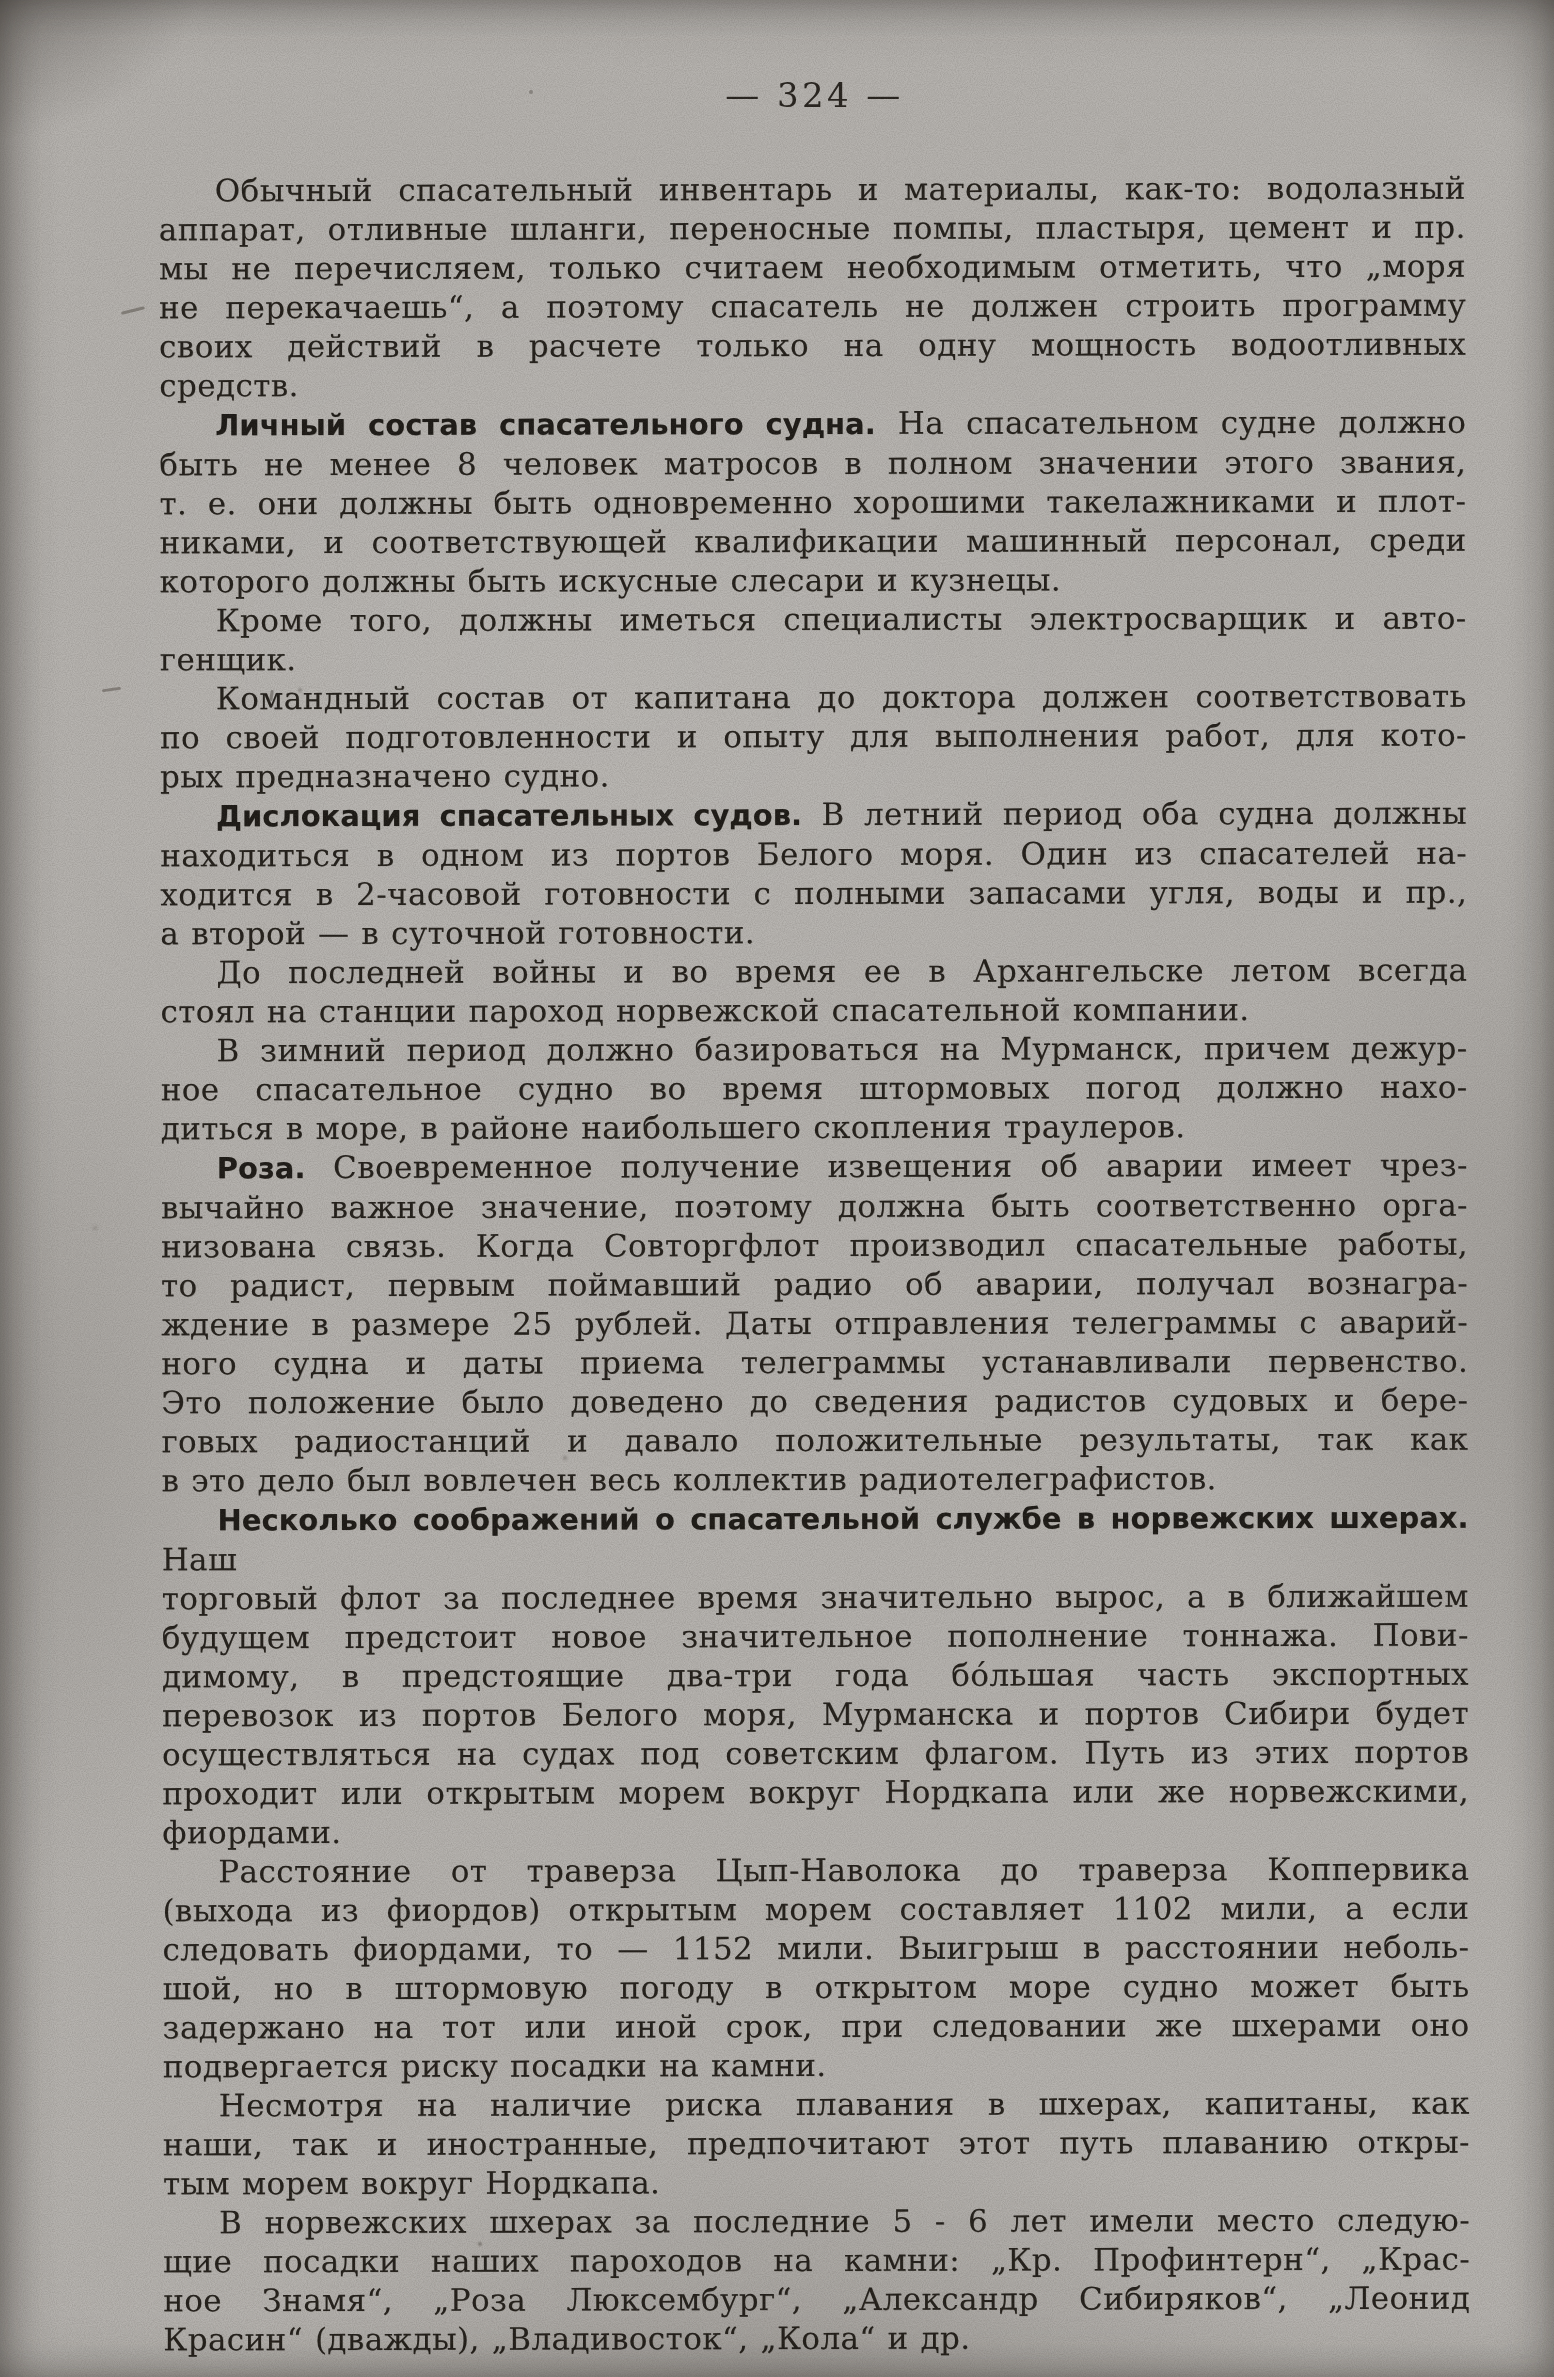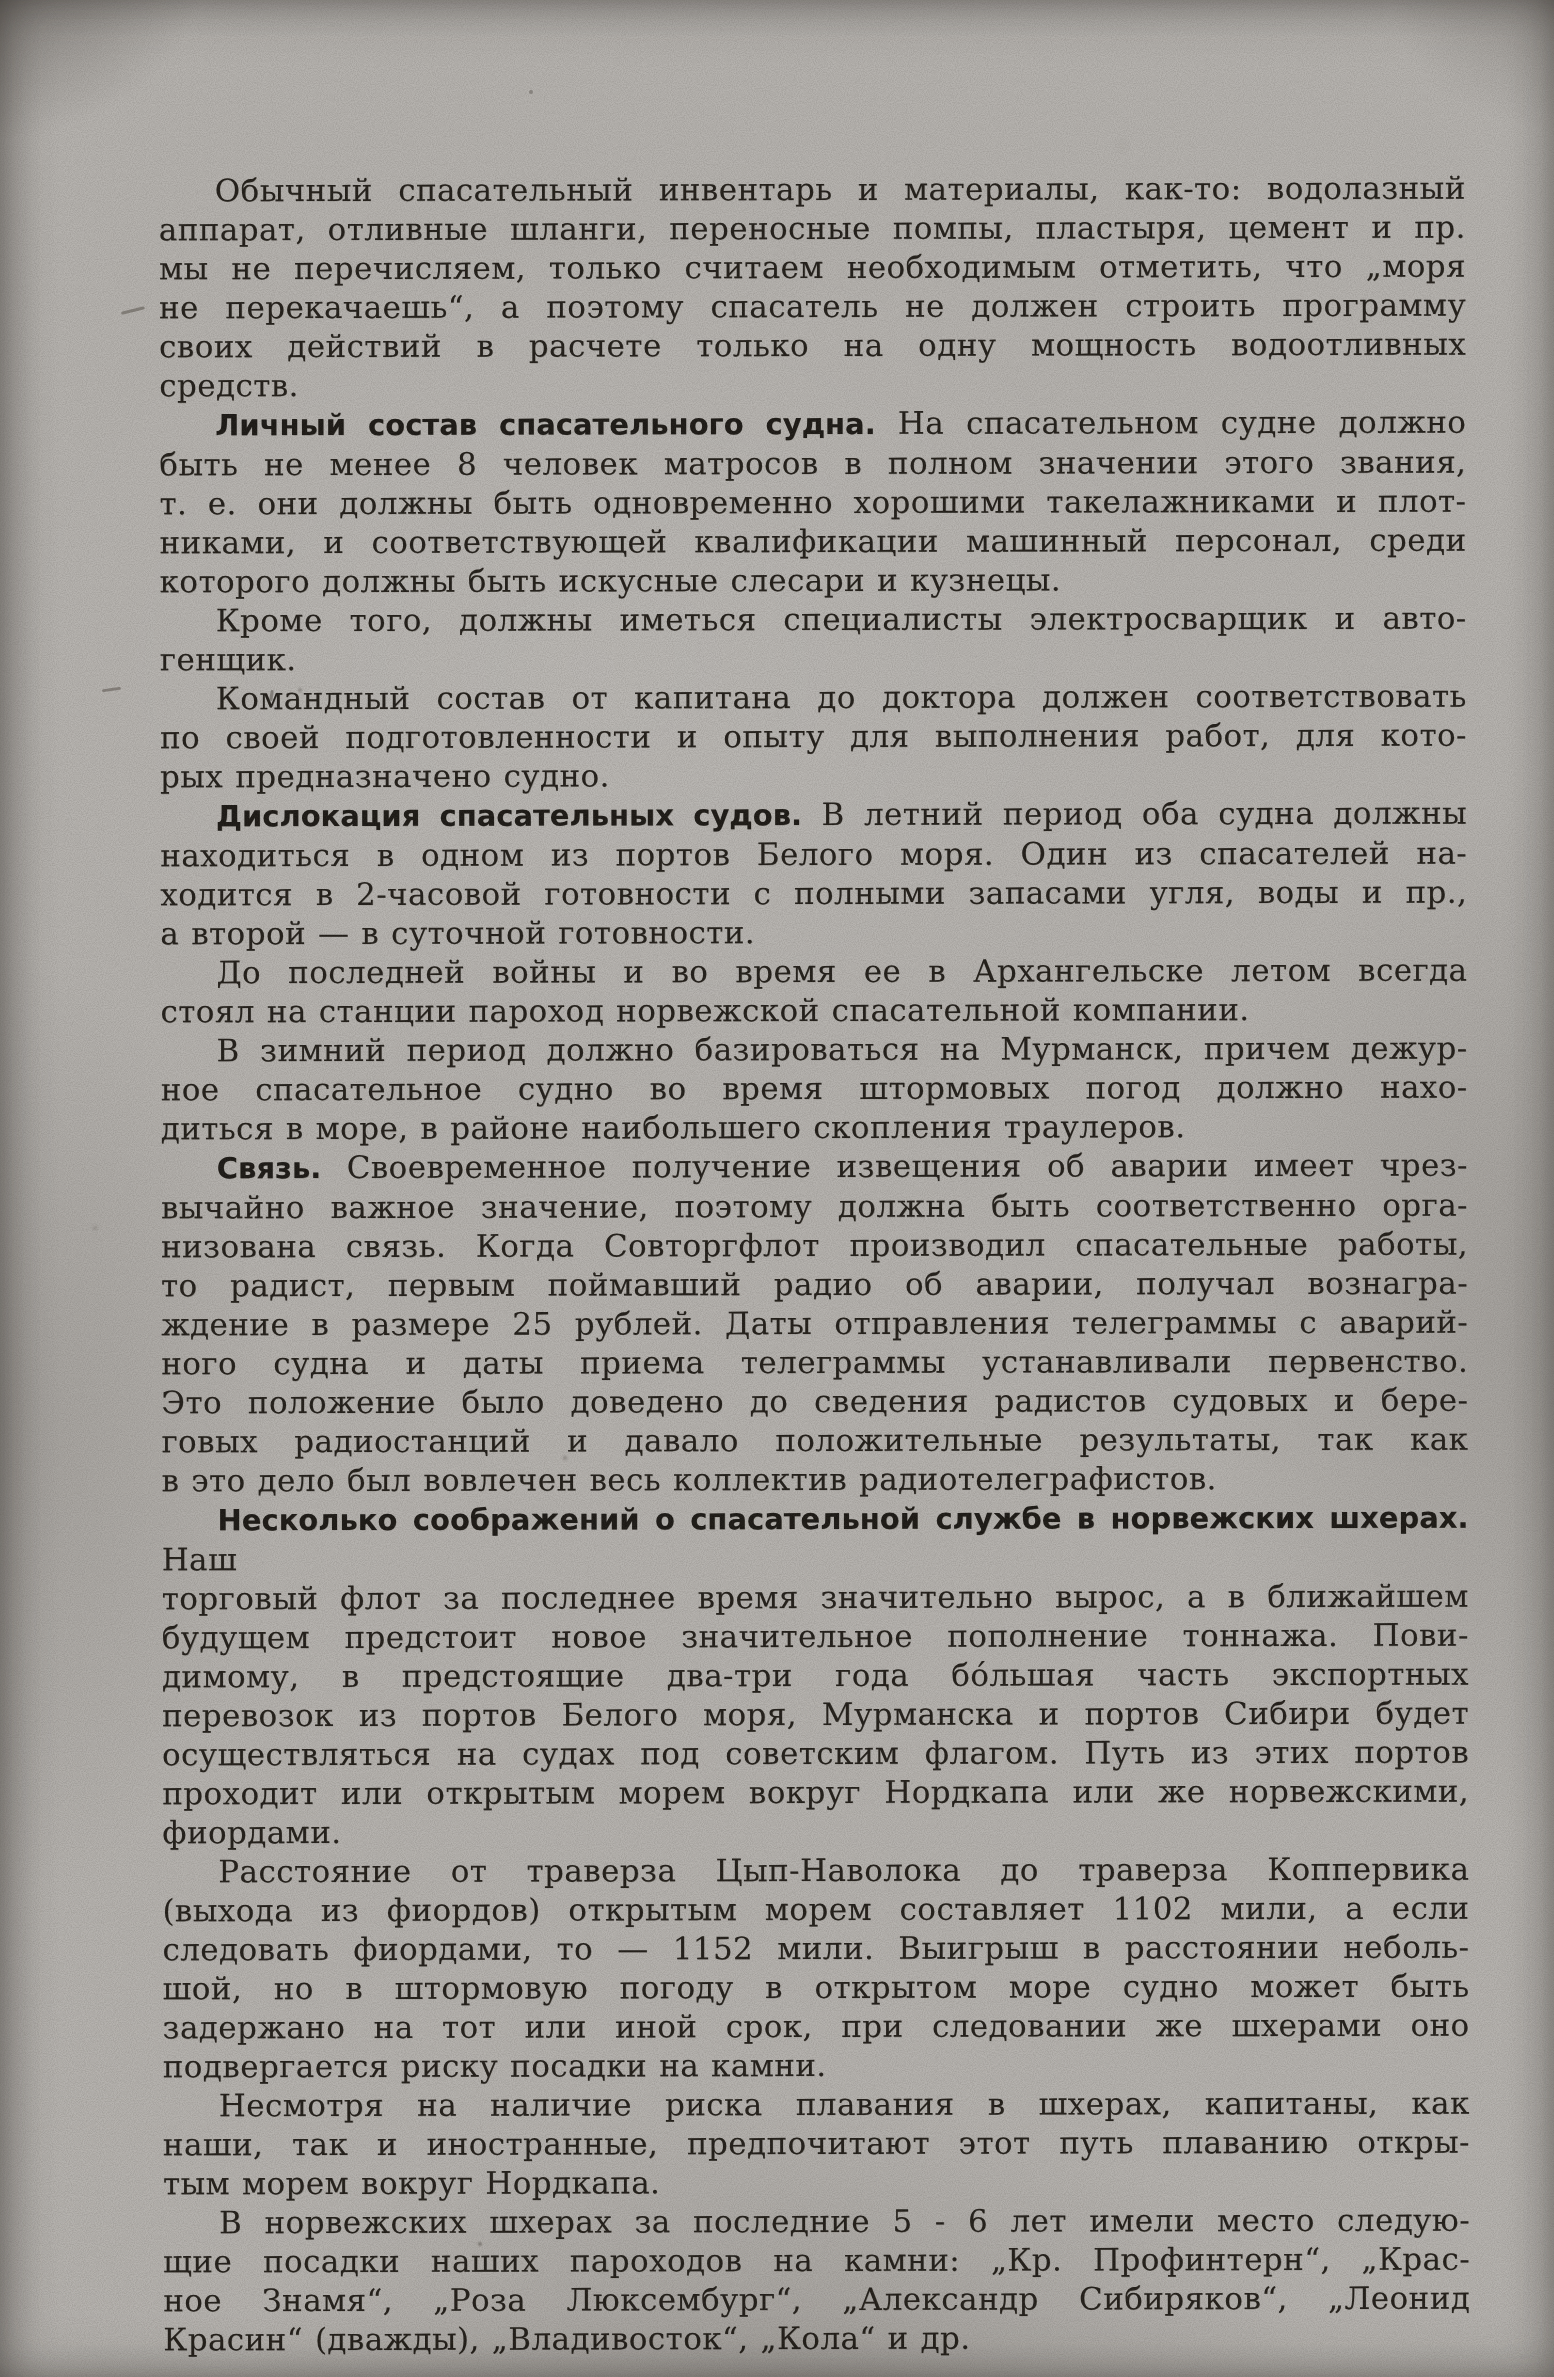--- a/index.html
+++ b/index.html
@@ -93,20 +93,21 @@
   }
   .grain {
     position: absolute; inset: 0;
     pointer-events: none;
   }
 </style>
 </head>
 <body>
 
 <div class="page">
+  <div class="pagenum">— 324 —</div>
 
   <main class="textblock">
       <div class="para">
         <div class="pline first">Обычный спасательный инвентарь и материалы, как-то: водолазный</div>
         <div class="pline">аппарат, отливные шланги, переносные помпы, пластыря, цемент и пр.</div>
         <div class="pline">мы не перечисляем, только считаем необходимым отметить, что „моря</div>
         <div class="pline">не перекачаешь“, а поэтому спасатель не должен строить программу</div>
         <div class="pline">своих действий в расчете только на одну мощность водоотливных</div>
         <div class="pline last">средств.</div>
       </div>
@@ -135,21 +136,21 @@
       <div class="para">
         <div class="pline first">До последней войны и во время ее в Архангельске летом всегда</div>
         <div class="pline last">стоял на станции пароход норвежской спасательной компании.</div>
       </div>
       <div class="para">
         <div class="pline first">В зимний период должно базироваться на Мурманск, причем дежур-</div>
         <div class="pline">ное спасательное судно во время штормовых погод должно нахо-</div>
         <div class="pline last">диться в море, в районе наибольшего скопления траулеров.</div>
       </div>
       <div class="para">
-        <div class="pline first"><span class="lead">Связь.</span> Своевременное получение извещения об аварии имеет чрез-</div>
+        <div class="pline first"><span class="lead">Роза.</span> Своевременное получение извещения об аварии имеет чрез-</div>
         <div class="pline">вычайно важное значение, поэтому должна быть соответственно орга-</div>
         <div class="pline">низована связь. Когда Совторгфлот производил спасательные работы,</div>
         <div class="pline">то радист, первым поймавший радио об аварии, получал вознагра-</div>
         <div class="pline">ждение в размере 25 рублей. Даты отправления телеграммы с аварий-</div>
         <div class="pline">ного судна и даты приема телеграммы устанавливали первенство.</div>
         <div class="pline">Это положение было доведено до сведения радистов судовых и бере-</div>
         <div class="pline">говых радиостанций и давало положительные результаты, так как</div>
         <div class="pline last">в это дело был вовлечен весь коллектив радиотелеграфистов.</div>
       </div>
       <div class="para">

